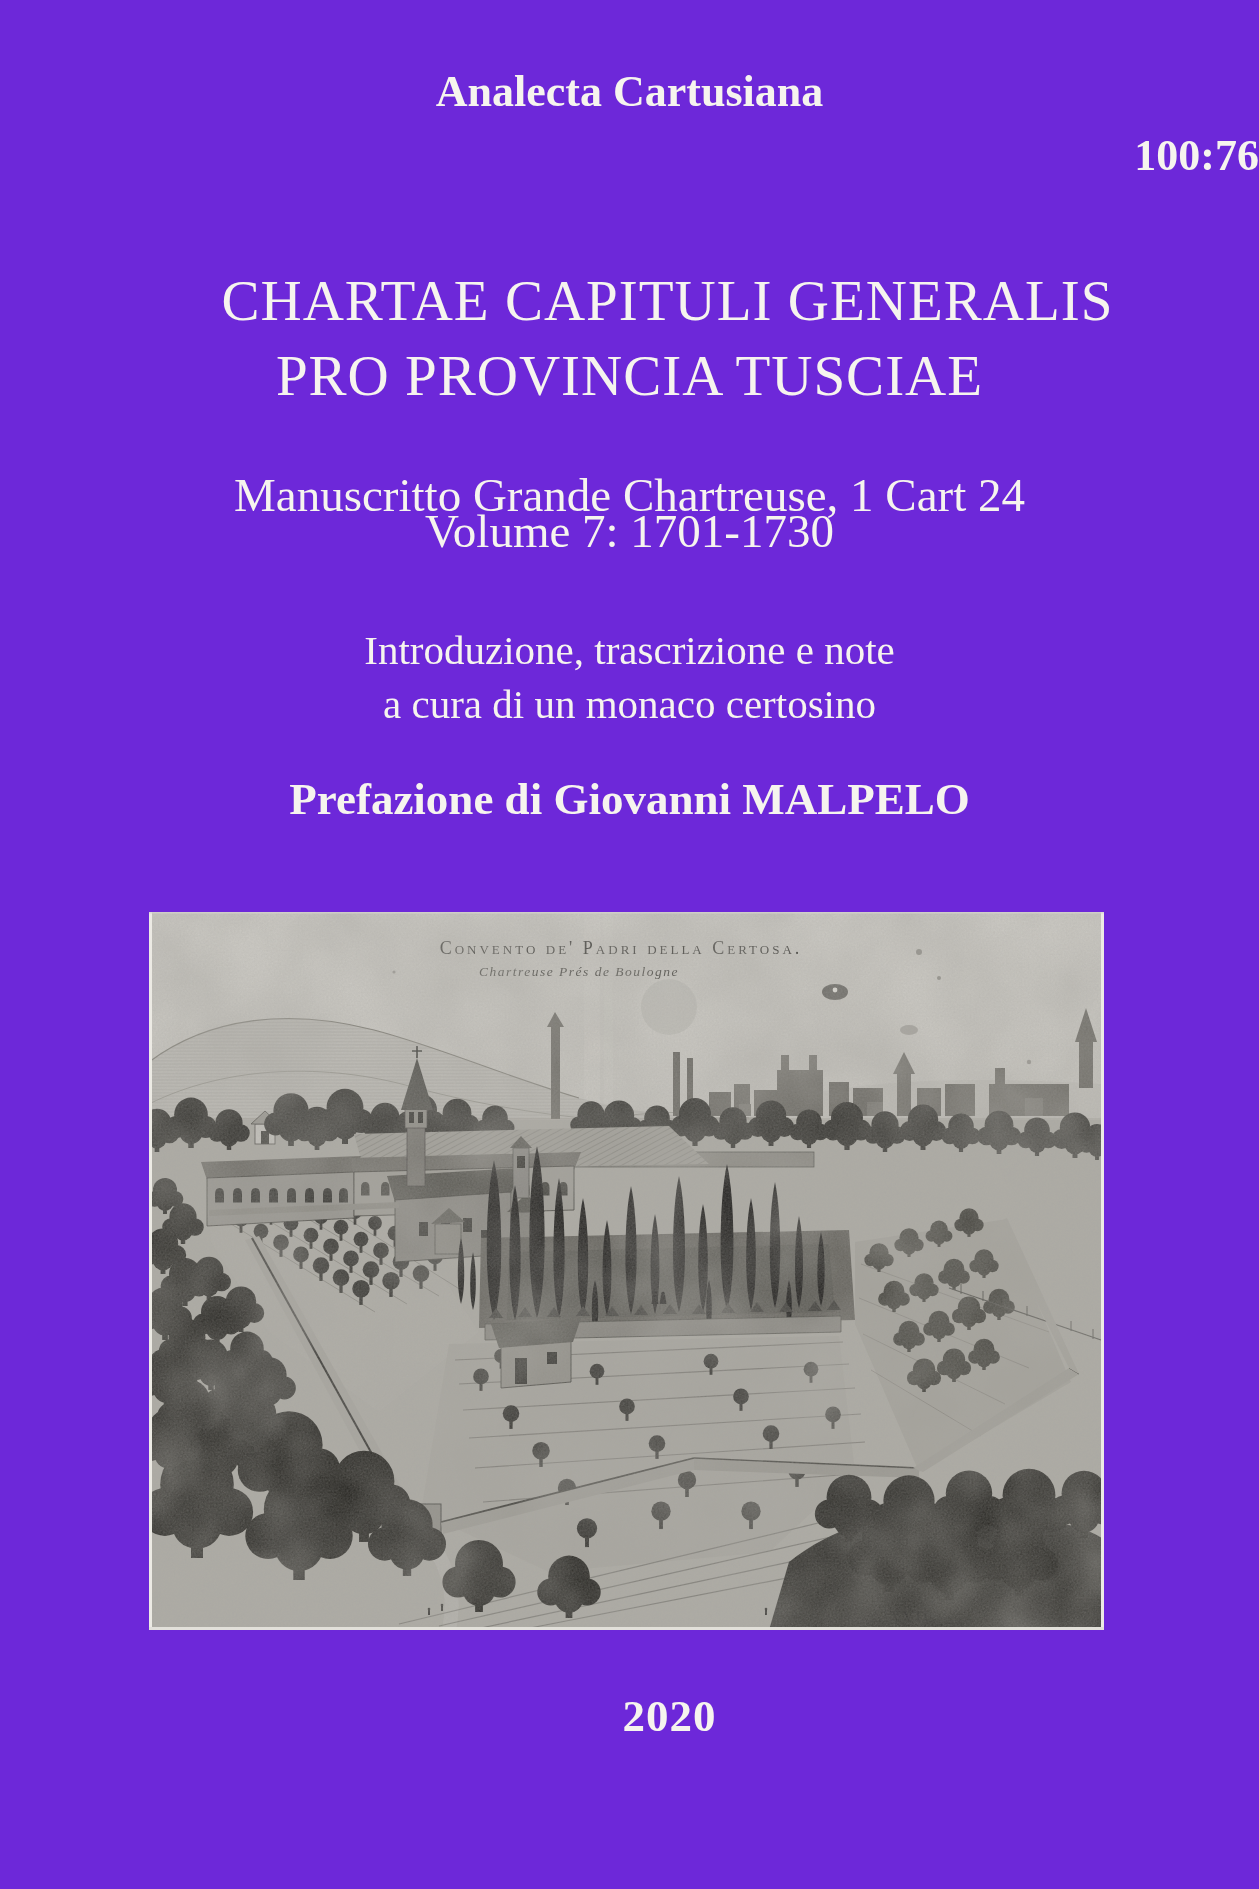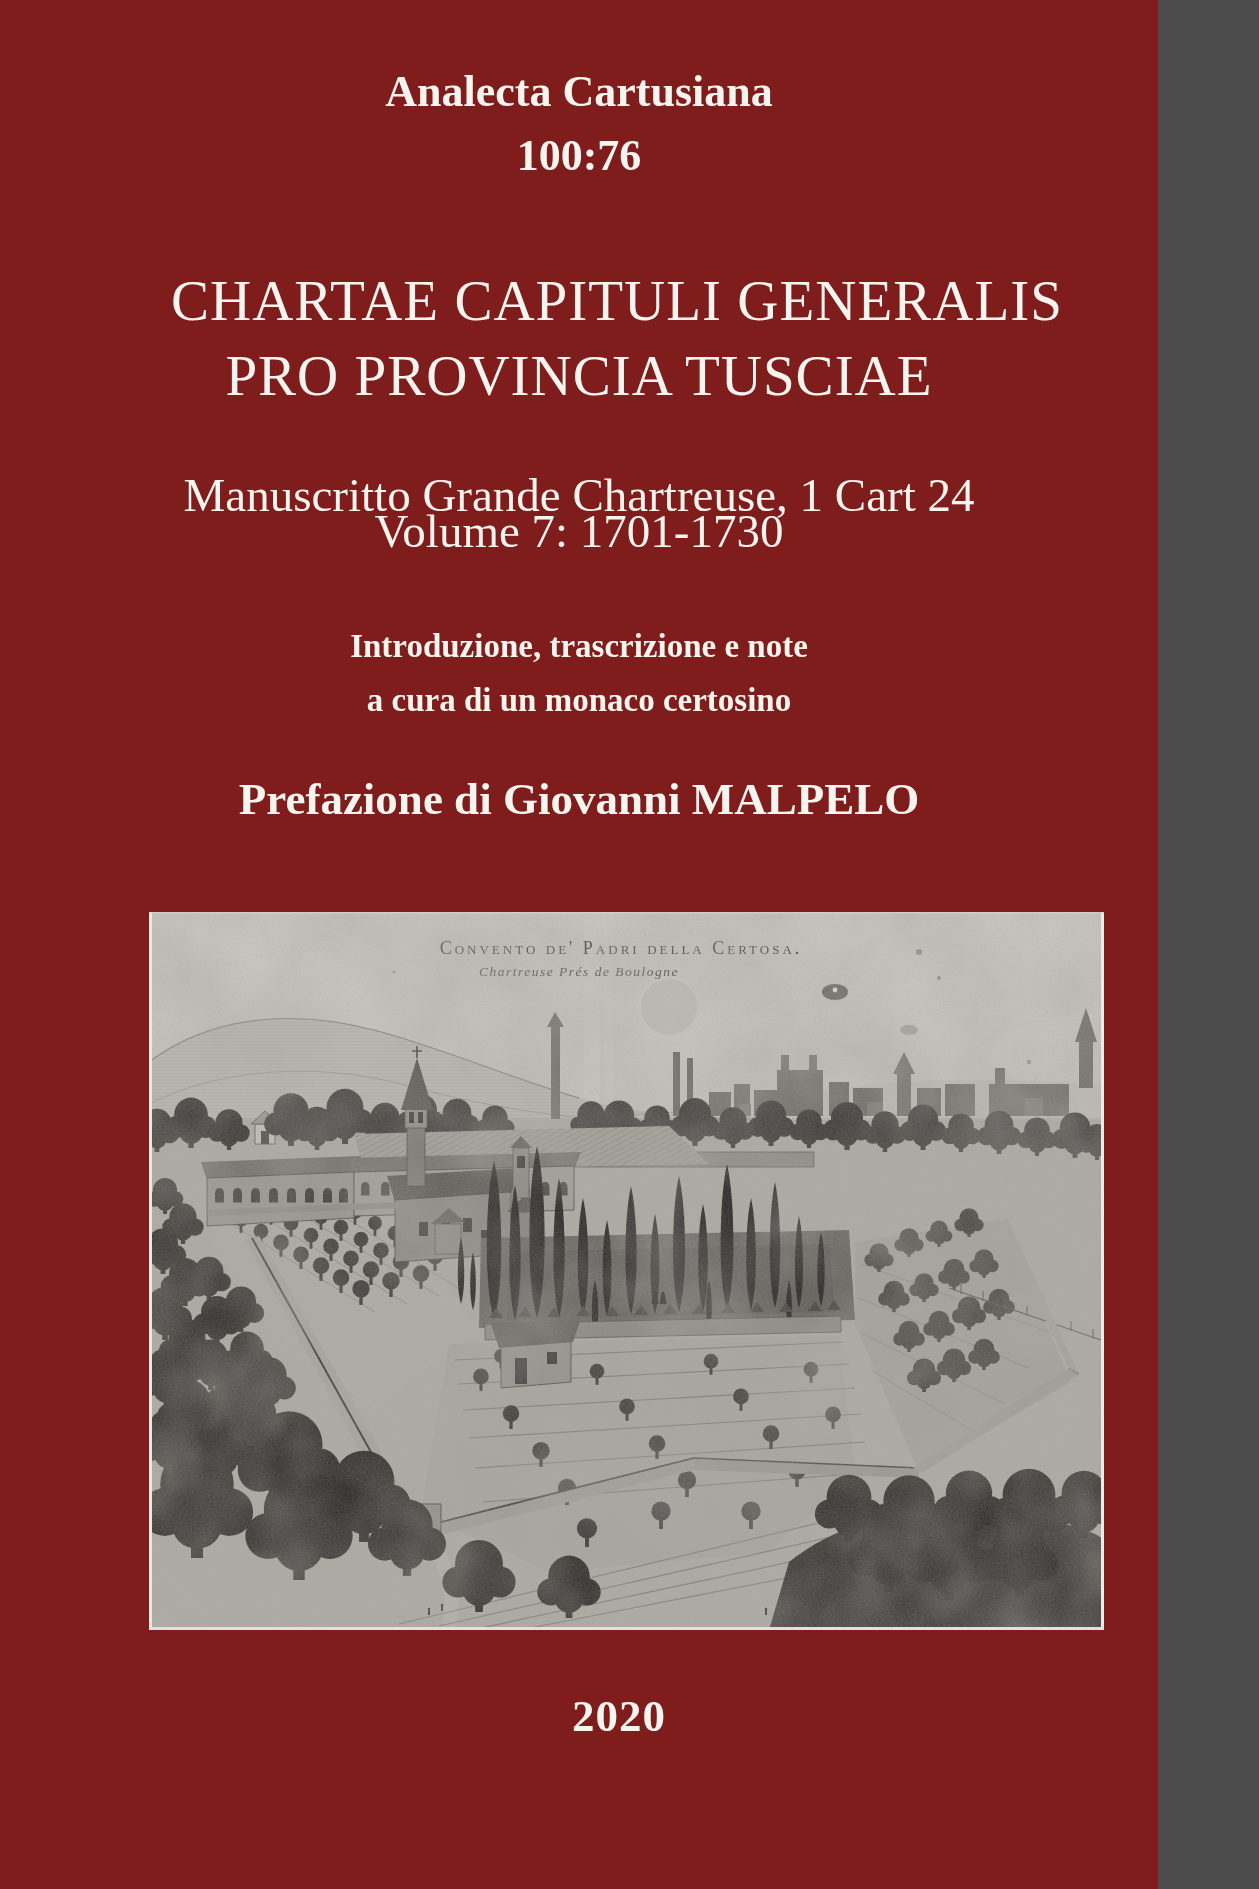--- a/index.html
+++ b/index.html
@@ -1,27 +1,27 @@
 <!DOCTYPE html>
 <html><head>
 <meta charset="utf-8">
 <style>
   html,body{margin:0;padding:0;background:#4b4b4c;}
-  .cover{position:relative;width:1158px;height:1889px;background:#7f1d1d;
+  .cover{position:relative;width:1259px;height:1889px;background:#6d28d9;
          font-family:"Liberation Serif",serif;color:#f6f4ee;overflow:hidden;}
   .ln{position:absolute;left:0;width:100%;text-align:center;line-height:1;margin:0;white-space:nowrap;}
   .series{top:70px;font-size:44px;font-weight:bold;}
-  .series.num{top:134px;}
+  .series.num{top:134px;text-align:right;}
   .title{font-size:57px;font-weight:normal;letter-spacing:1px;}
   .t1{top:272px;padding-left:38px;}
   .t2{top:347px;}
   .subtitle{font-size:47px;font-weight:normal;}
   .s1{top:444px;margin-top:28px;}
   .s2{top:508px;}
-  .edition{font-size:33px;font-weight:bold;text-align:center;}
+  .edition{font-size:41px;font-weight:normal;text-align:center;}
   .e1{top:630px;}
   .e2{top:684px;}
   .preface{top:777px;font-size:45px;font-weight:bold;}
   .engraving{position:absolute;left:135px;top:912px;width:955px;height:718px;margin:0;padding-left:14px;}
   .engraving svg{display:block;}
   .pub{top:1712px;font-size:45px;font-weight:bold;letter-spacing:2px;}
   .pub.year{top:1694px;letter-spacing:1px;margin-left:40px;}
 </style>
 </head>
 <body>

